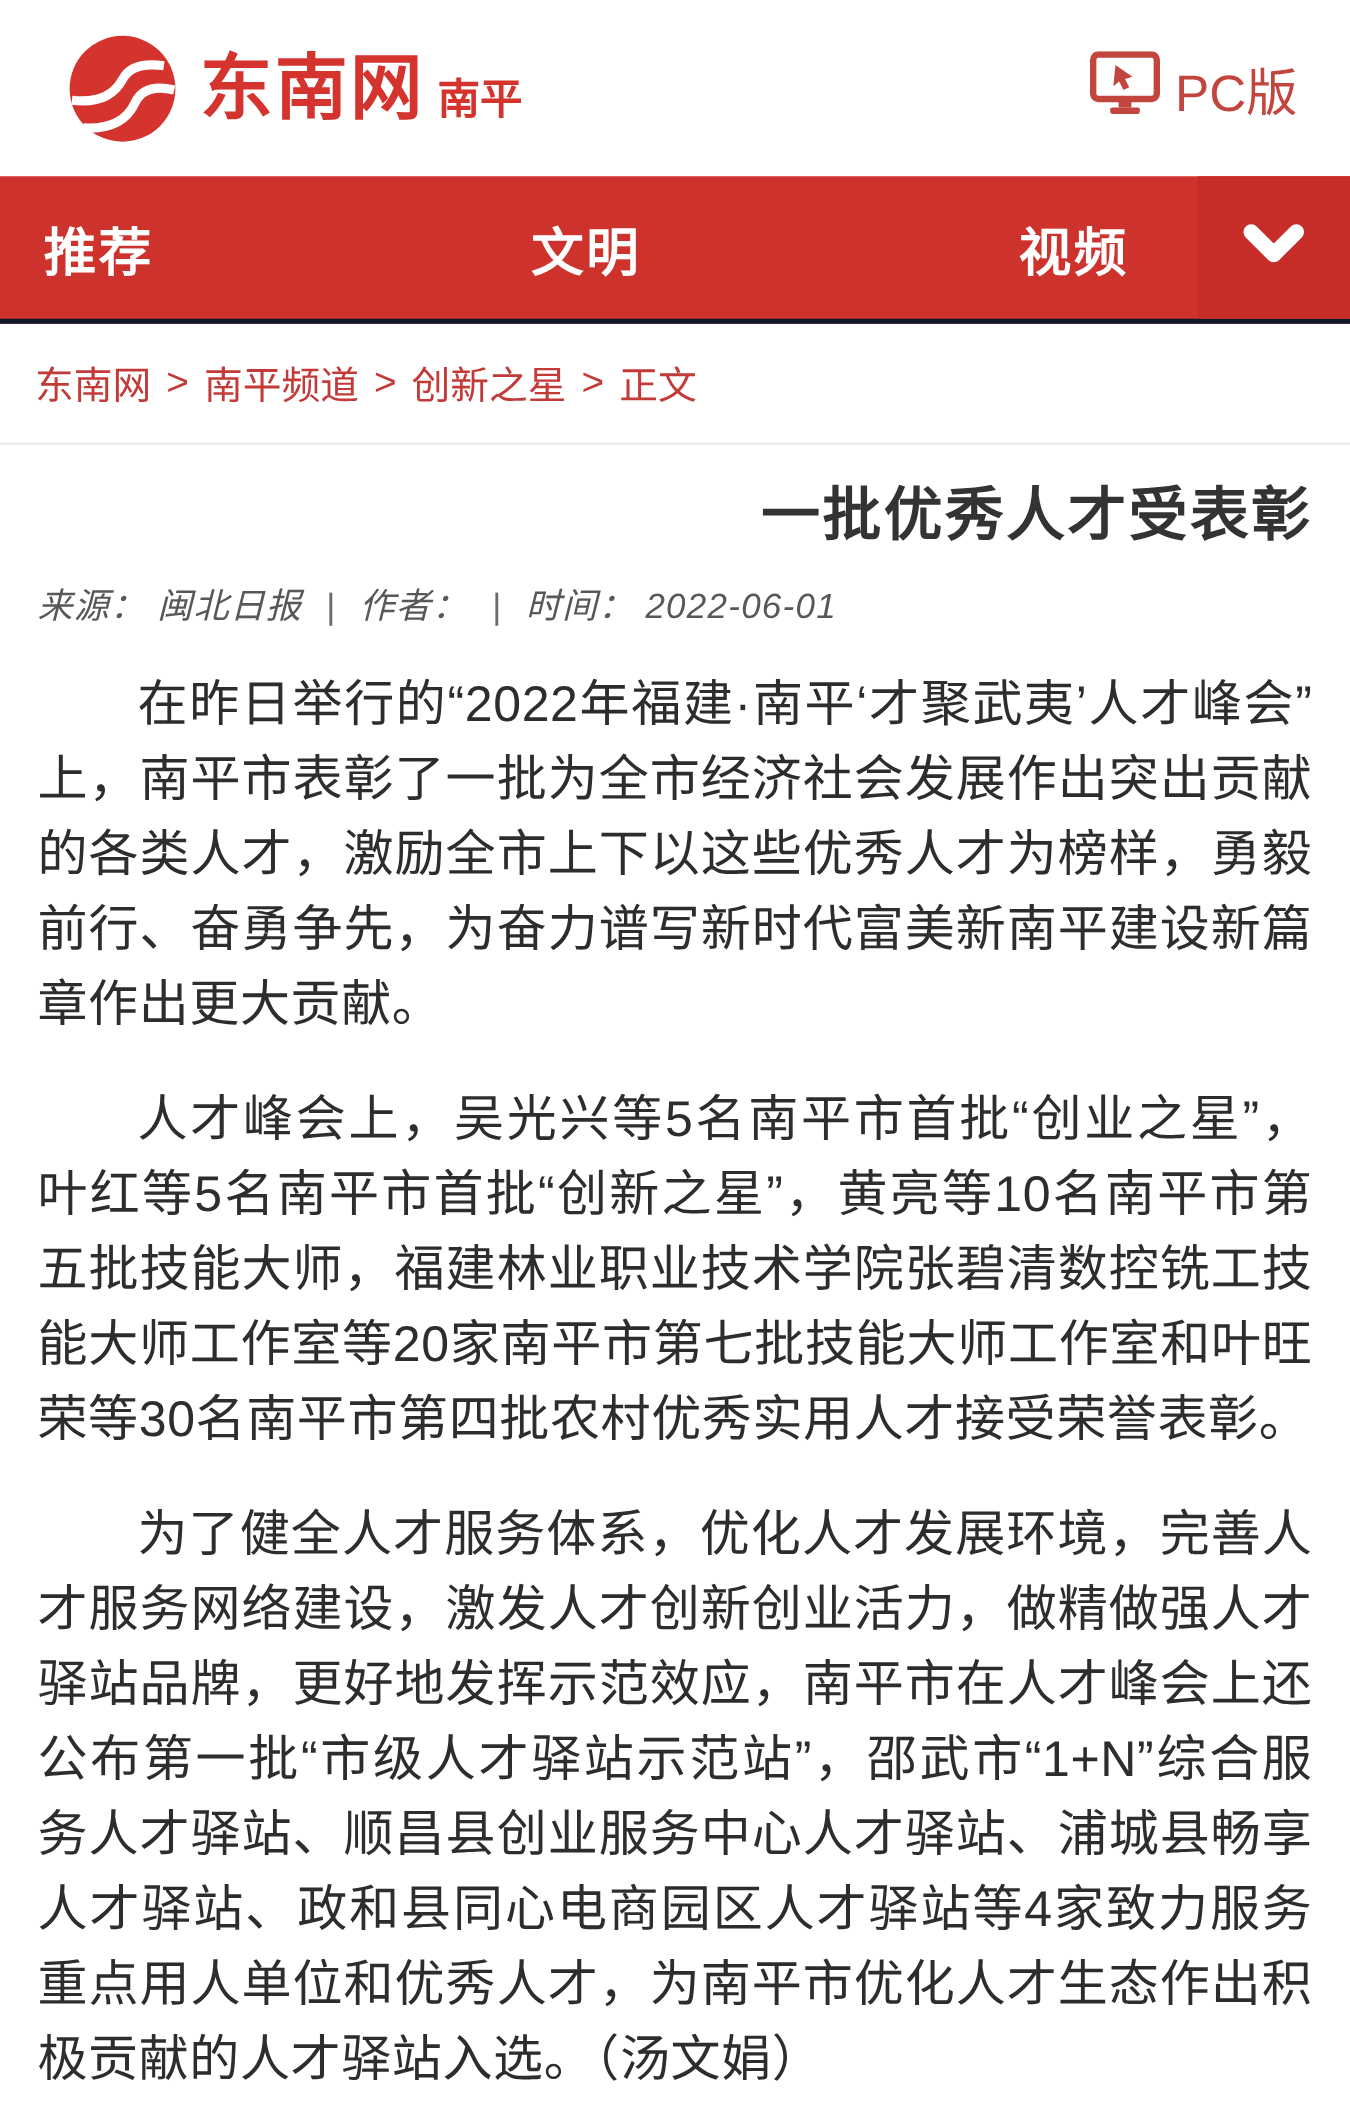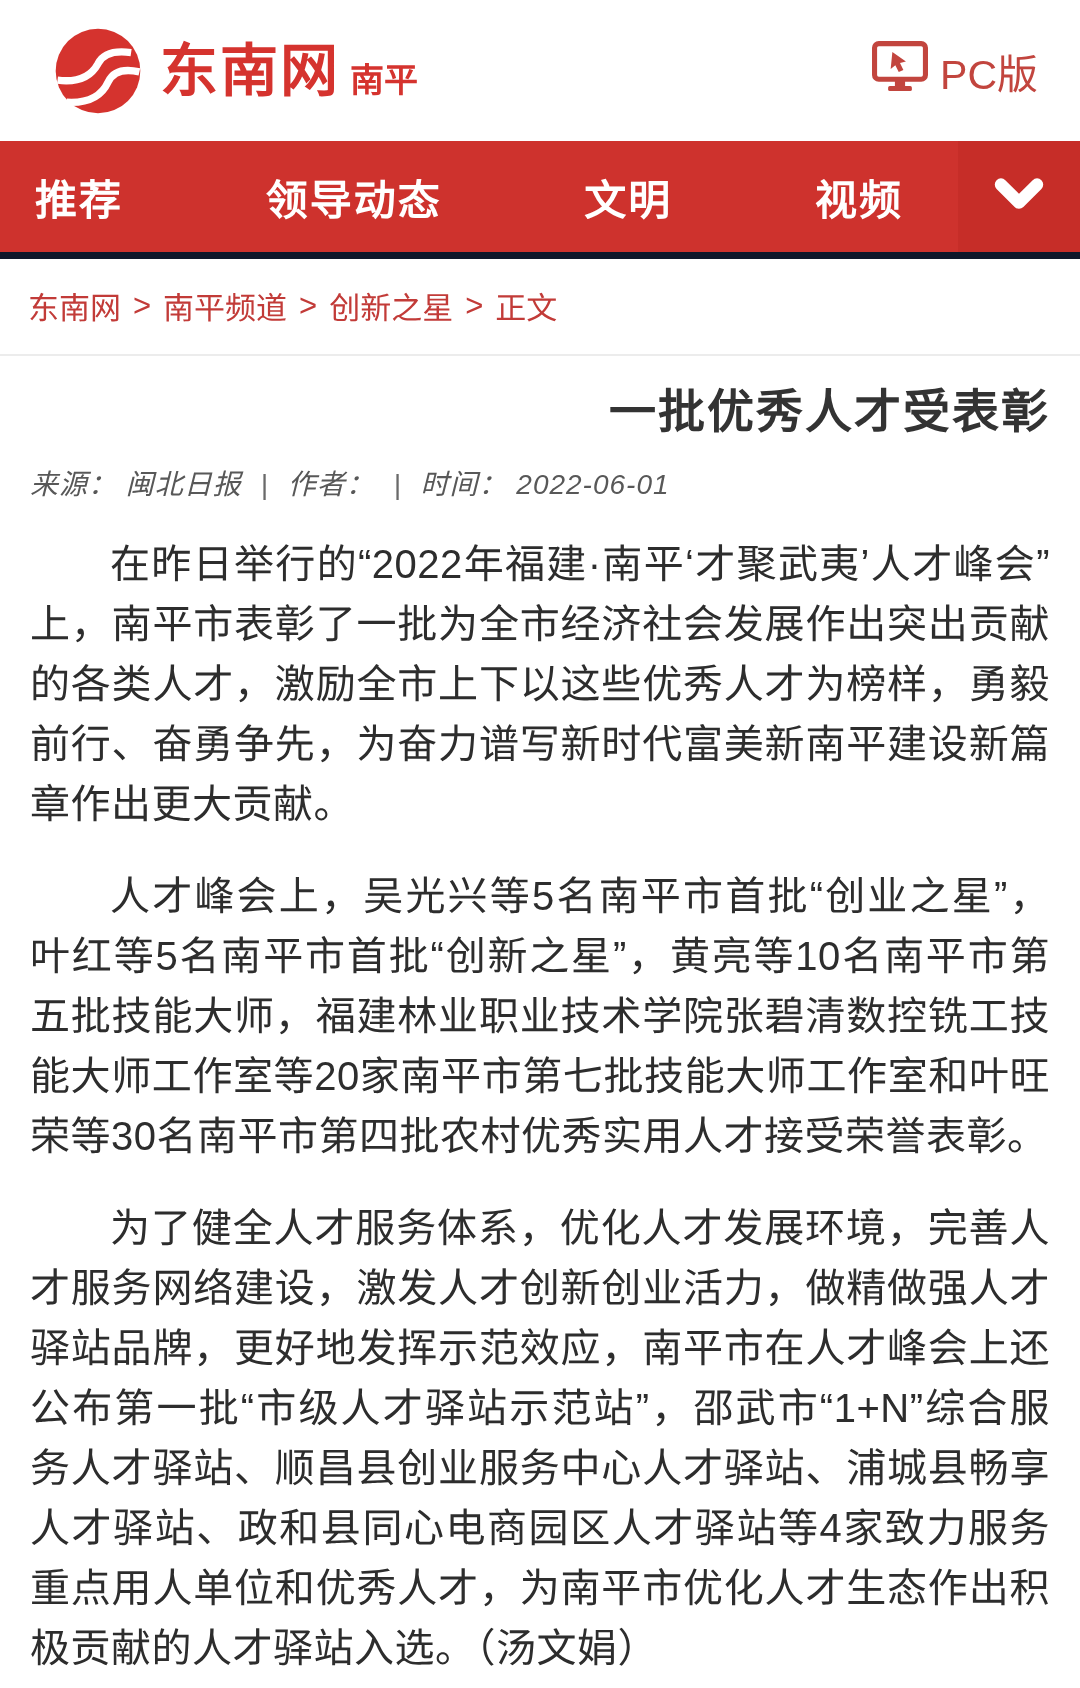--- a/index.html
+++ b/index.html
@@ -46,21 +46,21 @@
   }
   .pc-button .pc-label {
     font-size: 41px; color: #c2453e;
     font-family: "Liberation Sans", "DejaVu Sans", sans-serif;
   }
 
   
   .primary-nav {
     height: 118px;
     background: #ce322d;
-    border-bottom: 7px solid #0f172a;
+    border-bottom: 4px solid #0f172a;
     display: flex;
     align-items: stretch;
   }
   .nav-items {
     flex: 1;
     display: flex;
     align-items: center;
     justify-content: space-between;
     padding: 0 55px 0 35px;
   }
@@ -149,21 +149,20 @@
           <rect x="19" y="53" width="28" height="6" rx="2" fill="#c2453e"></rect>
         </svg>
       </span>
       <span class="pc-label">PC版</span>
     </button>
   </header>
 
   <nav class="primary-nav">
     <div class="nav-items">
       <span class="nav-item">推荐</span>
-      <span class="nav-item">领导动态</span>
       <span class="nav-item">文明</span>
       <span class="nav-item">视频</span>
     </div>
     <div class="nav-more">
       <span>
         <svg viewBox="0 0 56 40" width="54" height="38" aria-hidden="true">
           <polyline points="9,9 28,28 47,9" fill="none" stroke="#ffffff" stroke-width="13" stroke-linecap="round" stroke-linejoin="round"></polyline>
         </svg>
       </span>
     </div>

